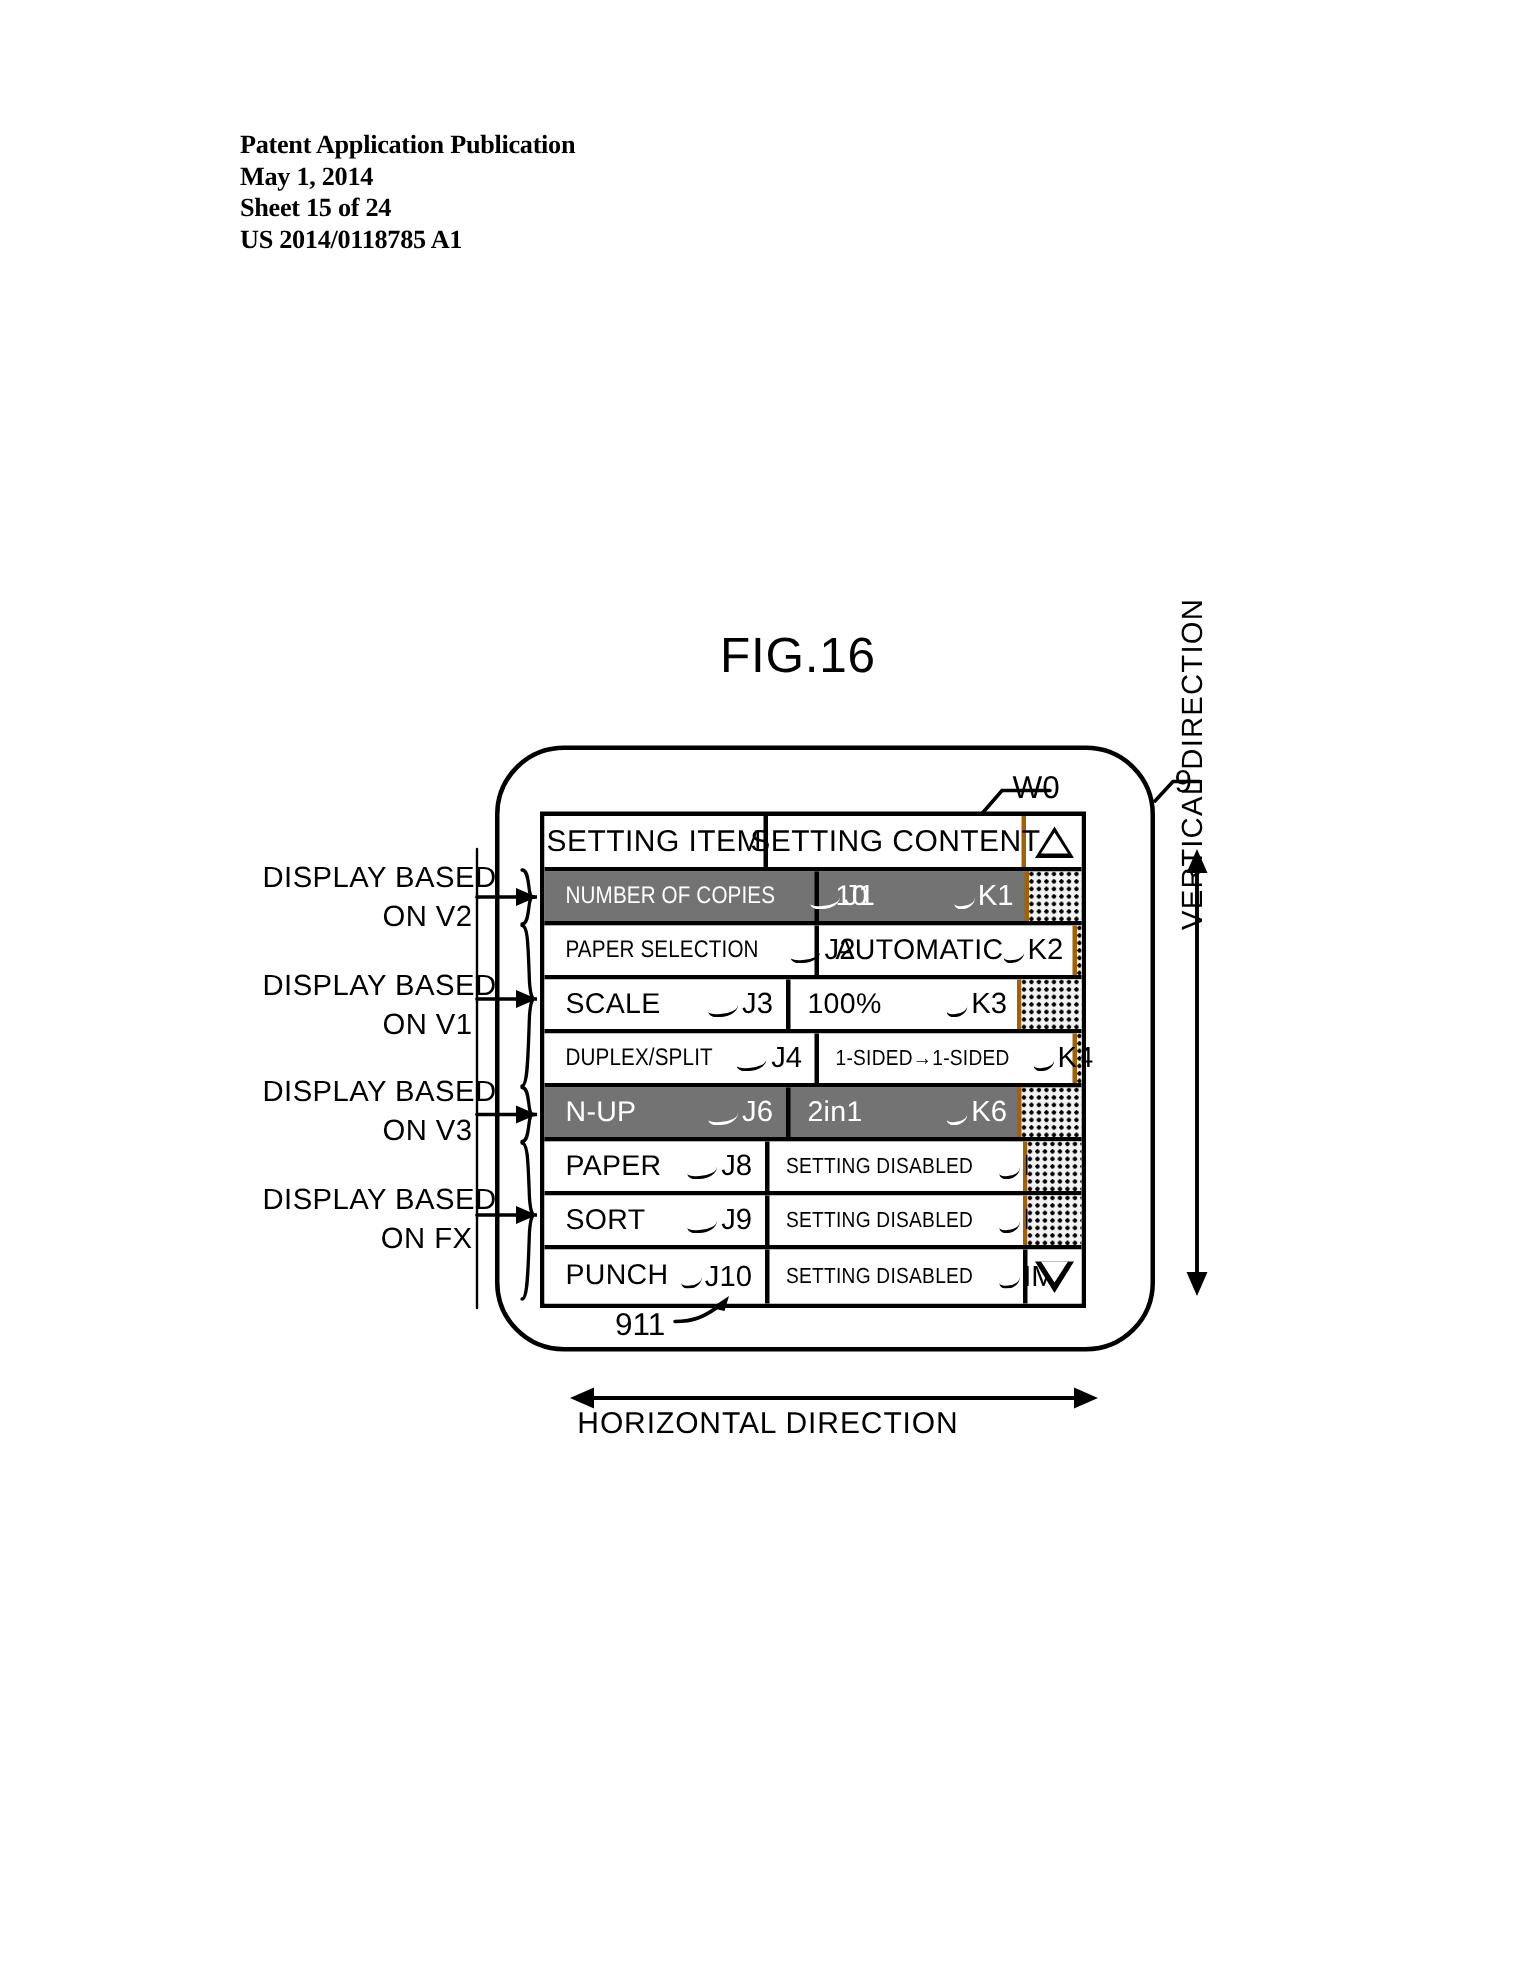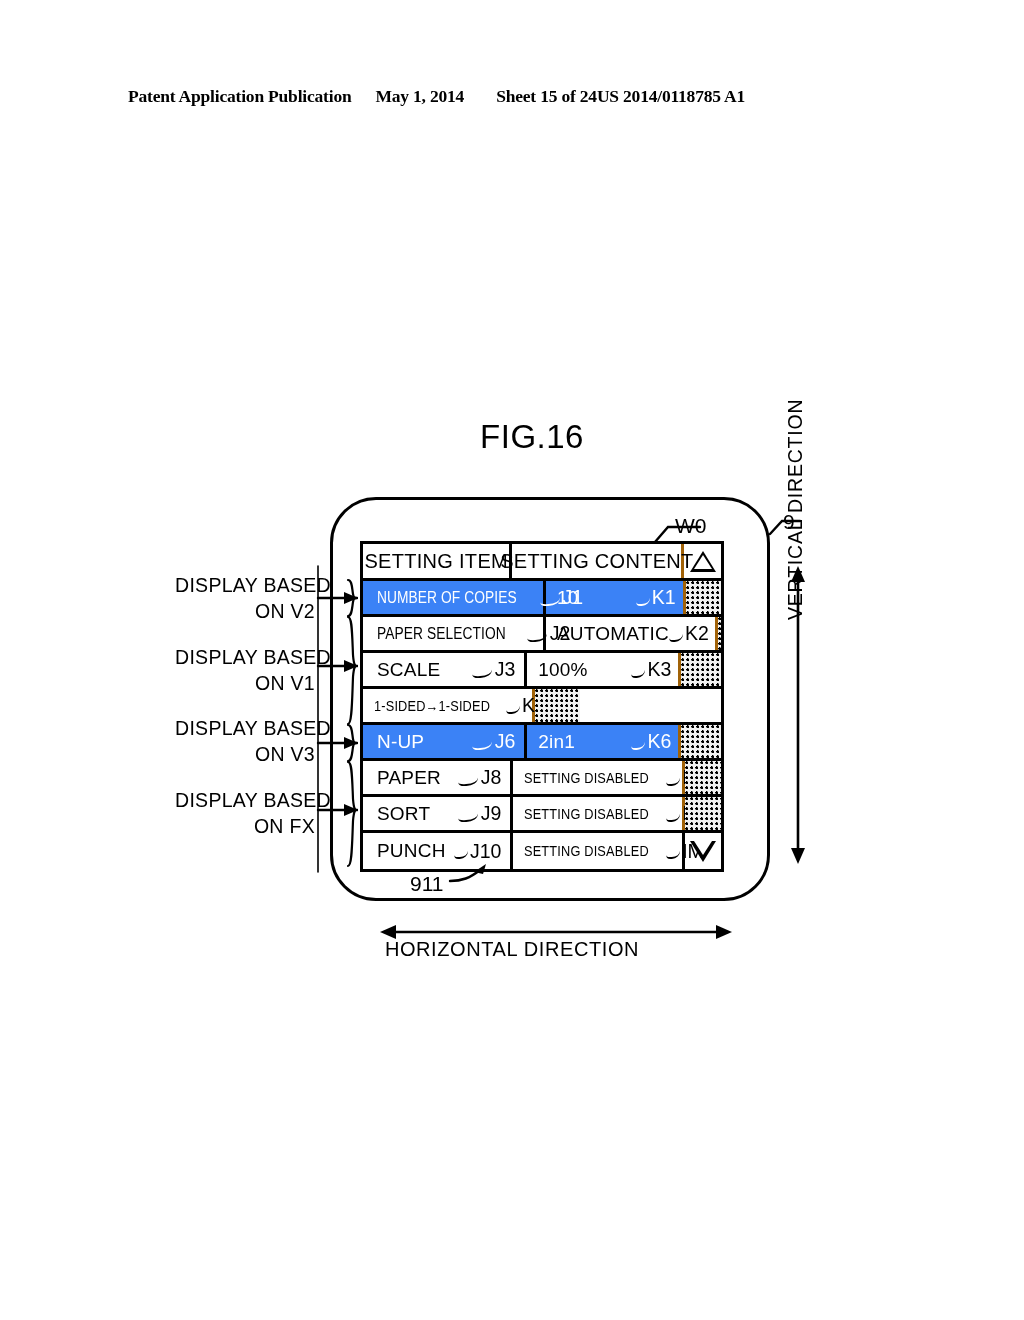--- a/index.html
+++ b/index.html
@@ -22,20 +22,21 @@
     top: 86px;
     left: 128px;
     width: 768px;
     display: flex;
     align-items: baseline;
     font-family: "Liberation Serif", serif;
     font-weight: bold;
     font-size: 17.5px;
     letter-spacing: -0.2px;
     white-space: nowrap;
+    flex-direction: column;
   }
   .pat-header .h-pub { }
   .pat-header .h-date { margin-left: 24px; }
   .pat-header .h-sheet { margin-left: 32px; }
   .pat-header .h-num { }
 
   
   .fig-title {
     position: absolute;
     top: 418px;
@@ -80,21 +81,21 @@
     background: #fff;
   }
   .trow {
     display: flex;
     height: 36px;
     box-sizing: border-box;
     border-bottom: 3px solid #000;
     background: #fff;
   }
   .trow:last-child { border-bottom: none; }
-  .trow.hl { background: #3b82f6; color: #fff; }
+  .trow.hl { background: #737373; color: #fff; }
 
   .cell {
     position: relative;
     box-sizing: border-box;
     display: flex;
     align-items: center;
     height: 100%;
   }
   .c-item {
     width: 183px;
@@ -363,20 +364,27 @@
             <i class="tick short"></i>
             <span>K3</span>
           </span>
       </div>
       <div class="cell c-scroll">
           <div class="scroll-track"></div>
         </div>
     </div>
 
     <div class="trow">
+      <div class="cell c-item">
+        <span class="lbl cond">DUPLEX/SPLIT</span>
+        <span class="ref">
+            <i class="tick"></i>
+            <span>J4</span>
+          </span>
+      </div>
       <div class="cell c-content">
         <span class="lbl cond-sm">1-SIDED→1-SIDED</span>
         <span class="ref">
             <i class="tick short"></i>
             <span>K4</span>
           </span>
       </div>
       <div class="cell c-scroll">
           <div class="scroll-track"></div>
         </div>

